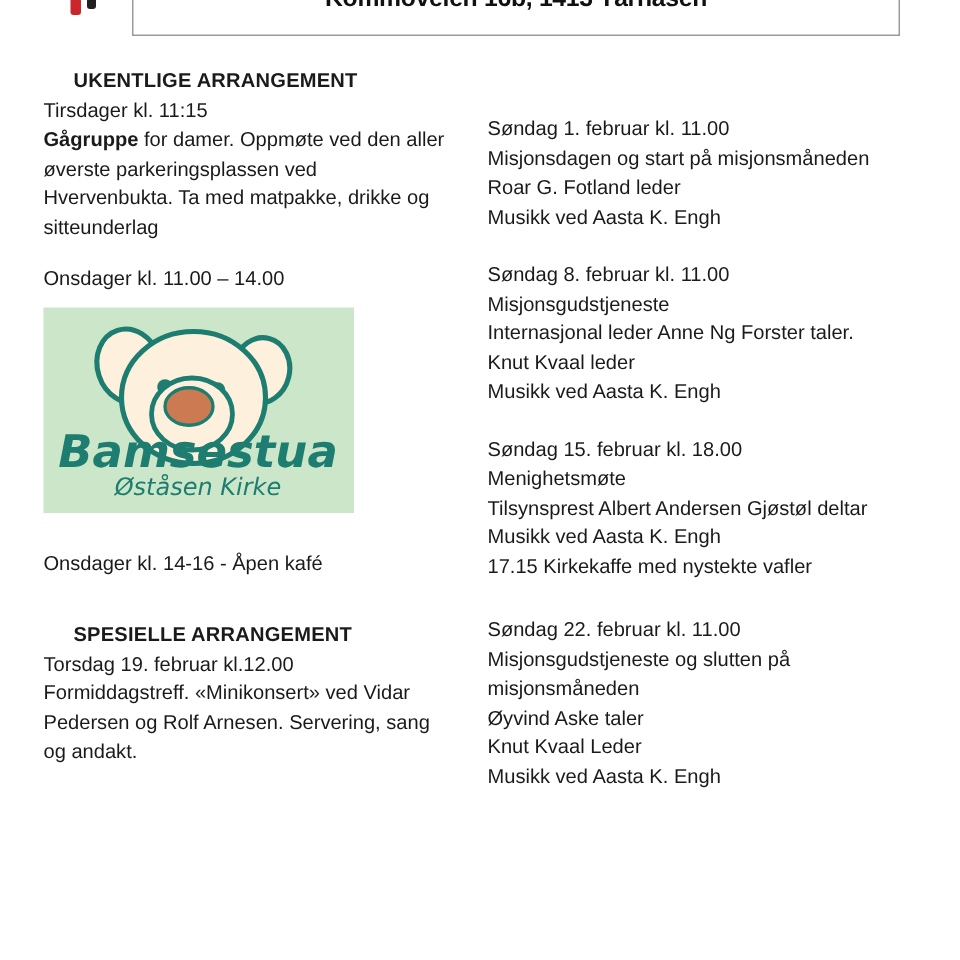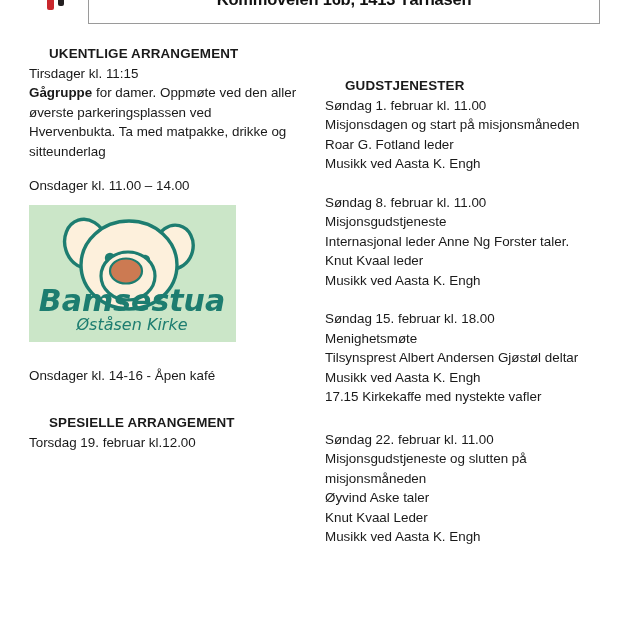--- a/index.html
+++ b/index.html
@@ -166,29 +166,29 @@
   <div class="block">
     <div class="line-bold">Onsdager kl. 14-16 - Åpen kafé</div>
   </div>
 
   <div class="spacer-lg"></div>
   <div class="spacer-sm"></div>
 
   <div class="block">
     <div class="heading-caps">SPESIELLE ARRANGEMENT</div>
     <div class="line-bold">Torsdag 19. februar kl.12.00</div>
+    <div class="line">Formiddagstreff. «Minikonsert» ved Vidar Pedersen og Rolf Arnesen. Servering, sang og andakt.</div>
   </div>
 </div>
 
 <div class="column" id="col-right">
 
   <div class="spacer-lg"></div>
   <div style="height:13px"></div>
 
-  <div class="heading-caps">GUDSTJENESTER</div>
 
   <div class="block">
     <div class="line-bold">Søndag 1. februar kl. 11.00</div>
     <div class="line-bold">Misjonsdagen og start på misjonsmåneden</div>
     <div class="line">Roar G. Fotland leder</div>
     <div class="line">Musikk ved Aasta K. Engh</div>
   </div>
 
   <div class="spacer-lg"></div>
 

